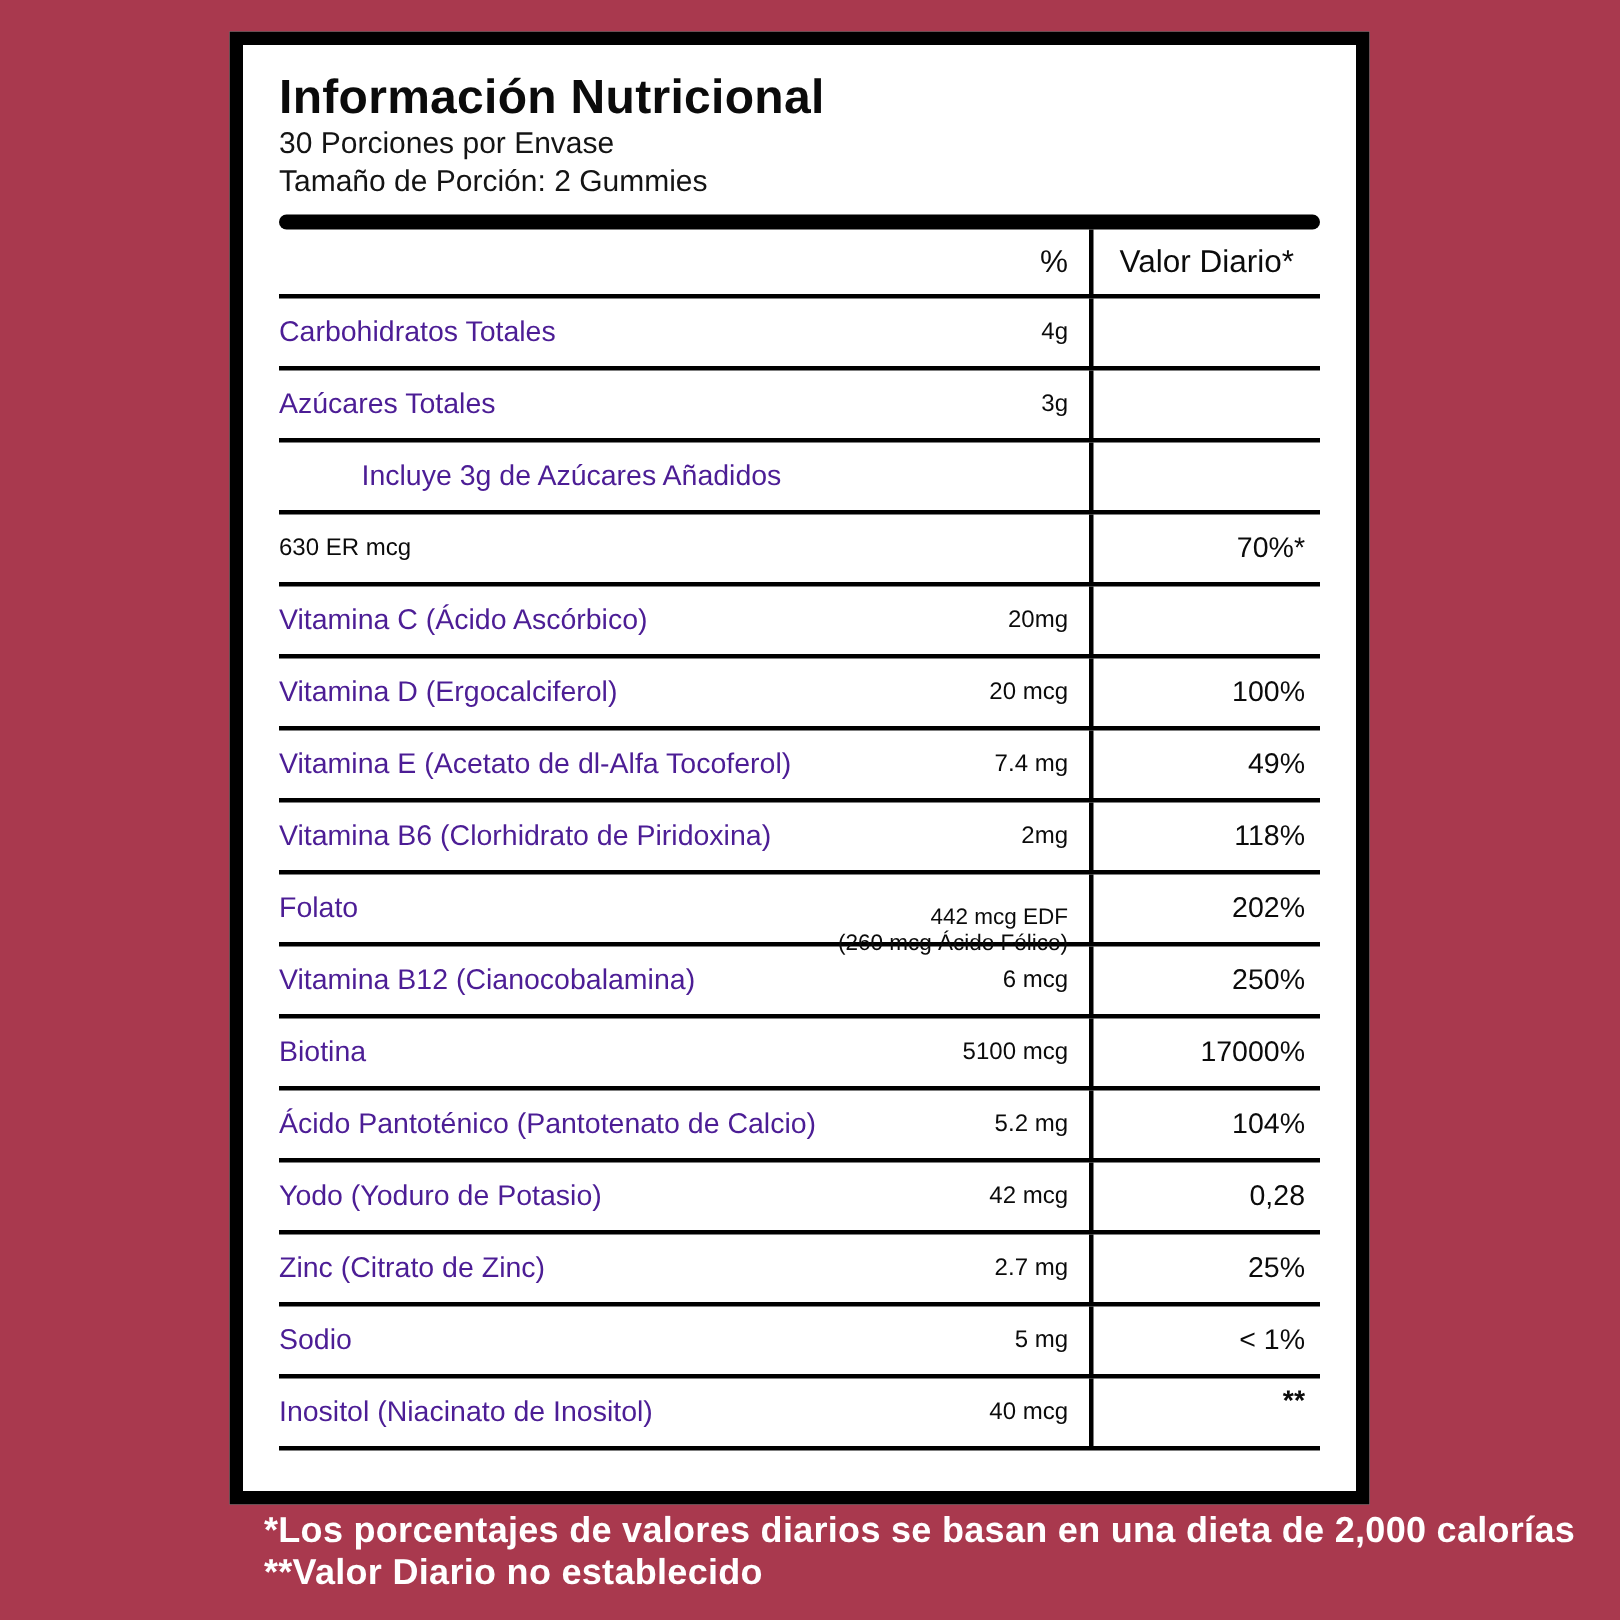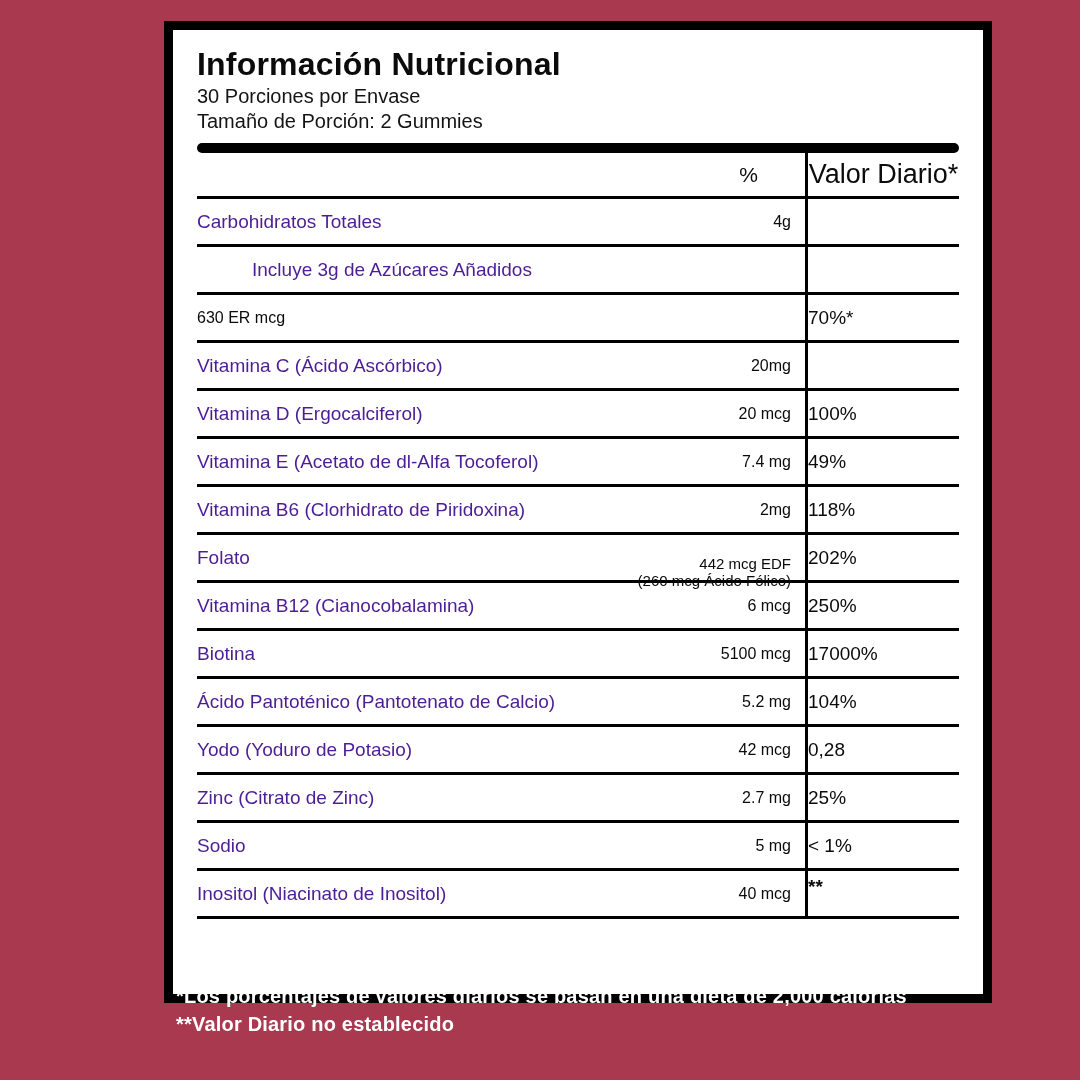--- a/index.html
+++ b/index.html
@@ -11,22 +11,22 @@
   html,body{margin:0;padding:0;}
   body{
     width:1080px;height:1080px;
     background:var(--bg-color);
     font-family:"Liberation Sans", sans-serif;
     color:#0b0b0b;
     overflow:hidden;
   }
   .canvas{position:relative;width:1080px;height:1080px;}
   .panel{
-    position:absolute;left:164px;top:21px;
-    width:828px;height:982px;box-sizing:border-box;
+    position:absolute;left:153px;top:21px;
+    width:760px;height:982px;box-sizing:border-box;
     background:var(--panel-bg);
     border:9px solid var(--line-color);
   }
   .panel-content{padding:14px 24px 0 24px;}
   .title{
     margin:0;font-size:32px;font-weight:700;letter-spacing:.2px;
     line-height:40px;color:#0b0b0b;
   }
   .sub{font-size:20px;line-height:25px;color:#141414;}
   .thick-bar{
@@ -43,31 +43,31 @@
   .cell-left{
     flex:1 1 auto;min-width:0;display:flex;align-items:center;
     justify-content:space-between;padding-right:14px;
   }
   .nm{font-size:19px;color:#4c1d95;white-space:nowrap;}
   .amt{font-size:16px;color:#0b0b0b;white-space:nowrap;text-align:right;}
   .amt.small{display:flex;flex-direction:column;font-size:15px;line-height:17px;margin-top:29px;}
   .cell-right{
     flex:0 0 154px;width:154px;box-sizing:border-box;
     border-left:3px solid var(--line-color);
-    display:flex;align-items:center;justify-content:flex-start;
+    display:flex;align-items:center;justify-content:flex-end;
     padding-right:10px;font-size:19px;color:#0b0b0b;white-space:nowrap;
   }
-  .cell-right.center{justify-content:center;padding-right:0;font-size:27px;margin-left:33px;}
+  .cell-right.center{justify-content:center;padding-right:0;font-size:21px;}
   .cell-right.raised{align-items:flex-start;}
   .cell-right.raised span{padding-top:5px;font-weight:700;}
   .head-amt{font-size:21px;}
   .row.indent .nm{padding-left:55px;}
   .footnotes{
-    position:absolute;left:176px;top:982px;
-    color:var(--footnote-color);font-size:20px;font-weight:700;
+    position:absolute;left:176px;top:1007px;
+    color:var(--footnote-color);font-size:24px;font-weight:700;
     line-height:28px;letter-spacing:.2px;
   }
 </style>
 </head>
 <body>
 
 <div class="canvas">
   <div class="panel">
     <div class="panel-content">
       <h1 class="title">Información Nutricional</h1>
@@ -85,20 +85,29 @@
         <div>
             <div class="row">
               <div class="cell-left">
                 <span class="nm">Carbohidratos Totales</span>
                 <span class="amt">4g</span>
               </div>
               <div class="cell-right">
                 <span></span>
               </div>
             </div>
+            <div class="row">
+              <div class="cell-left">
+                <span class="nm">Azúcares Totales</span>
+                <span class="amt">3g</span>
+              </div>
+              <div class="cell-right">
+                <span></span>
+              </div>
+            </div>
             <div class="row indent">
               <div class="cell-left">
                 <span class="nm">Incluye 3g de Azúcares Añadidos</span>
                 <span class="amt"></span>
               </div>
               <div class="cell-right">
                 <span></span>
               </div>
             </div>
             <div class="row">

